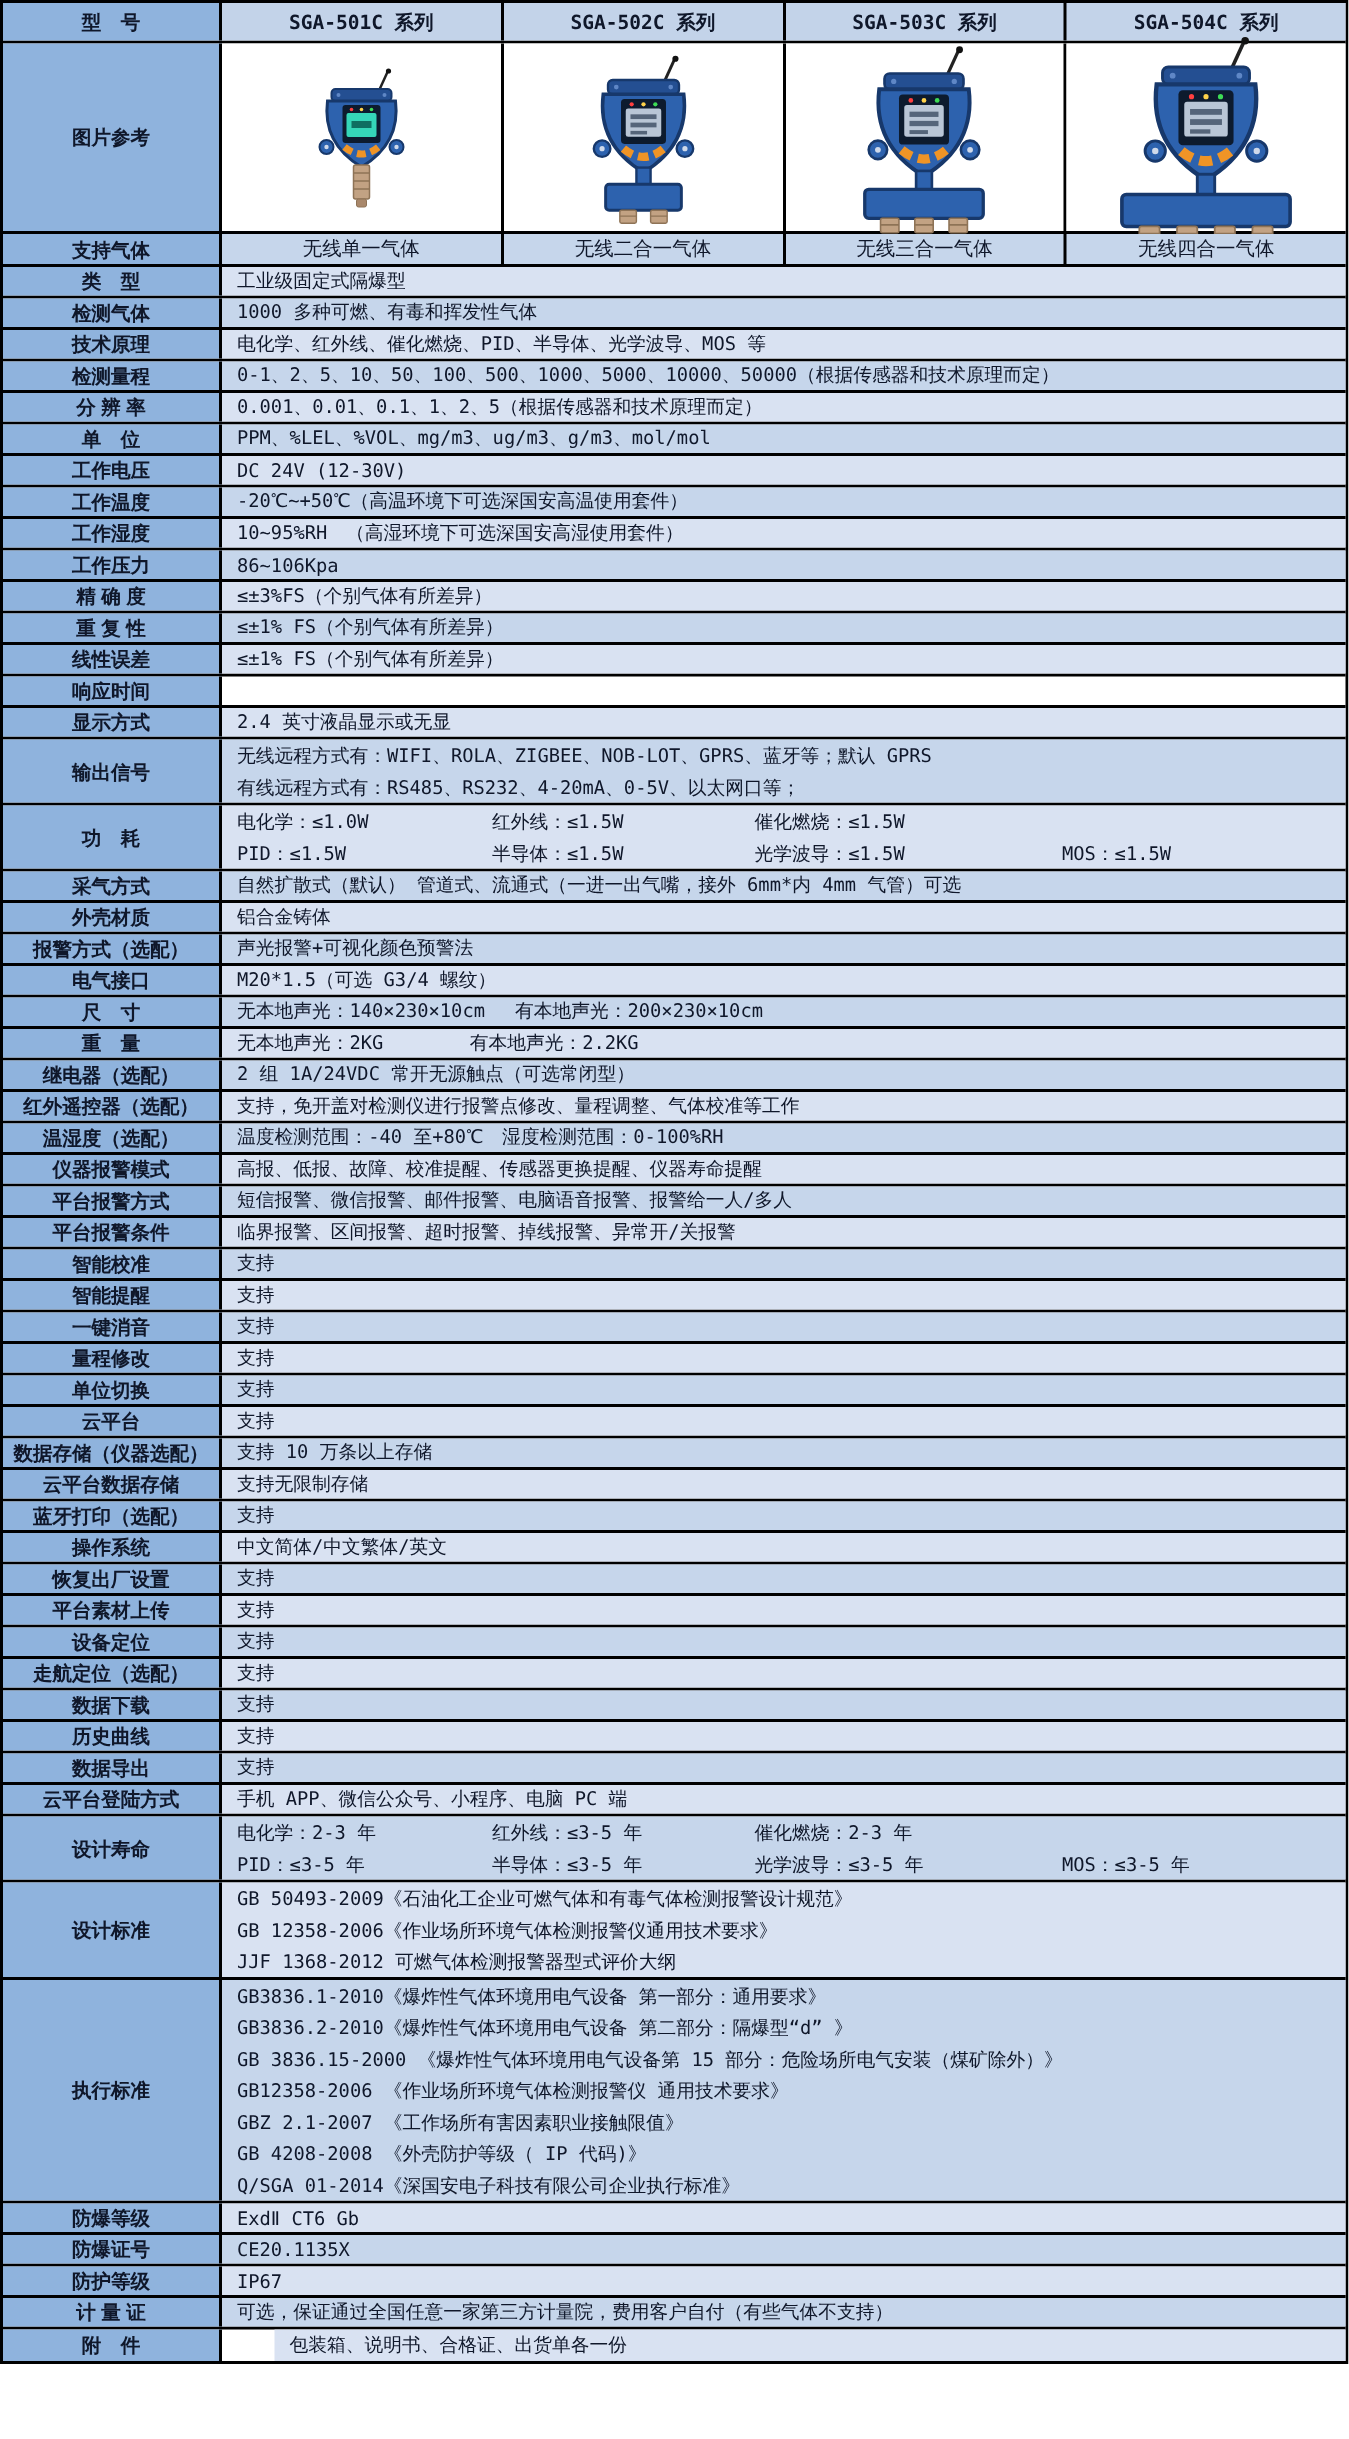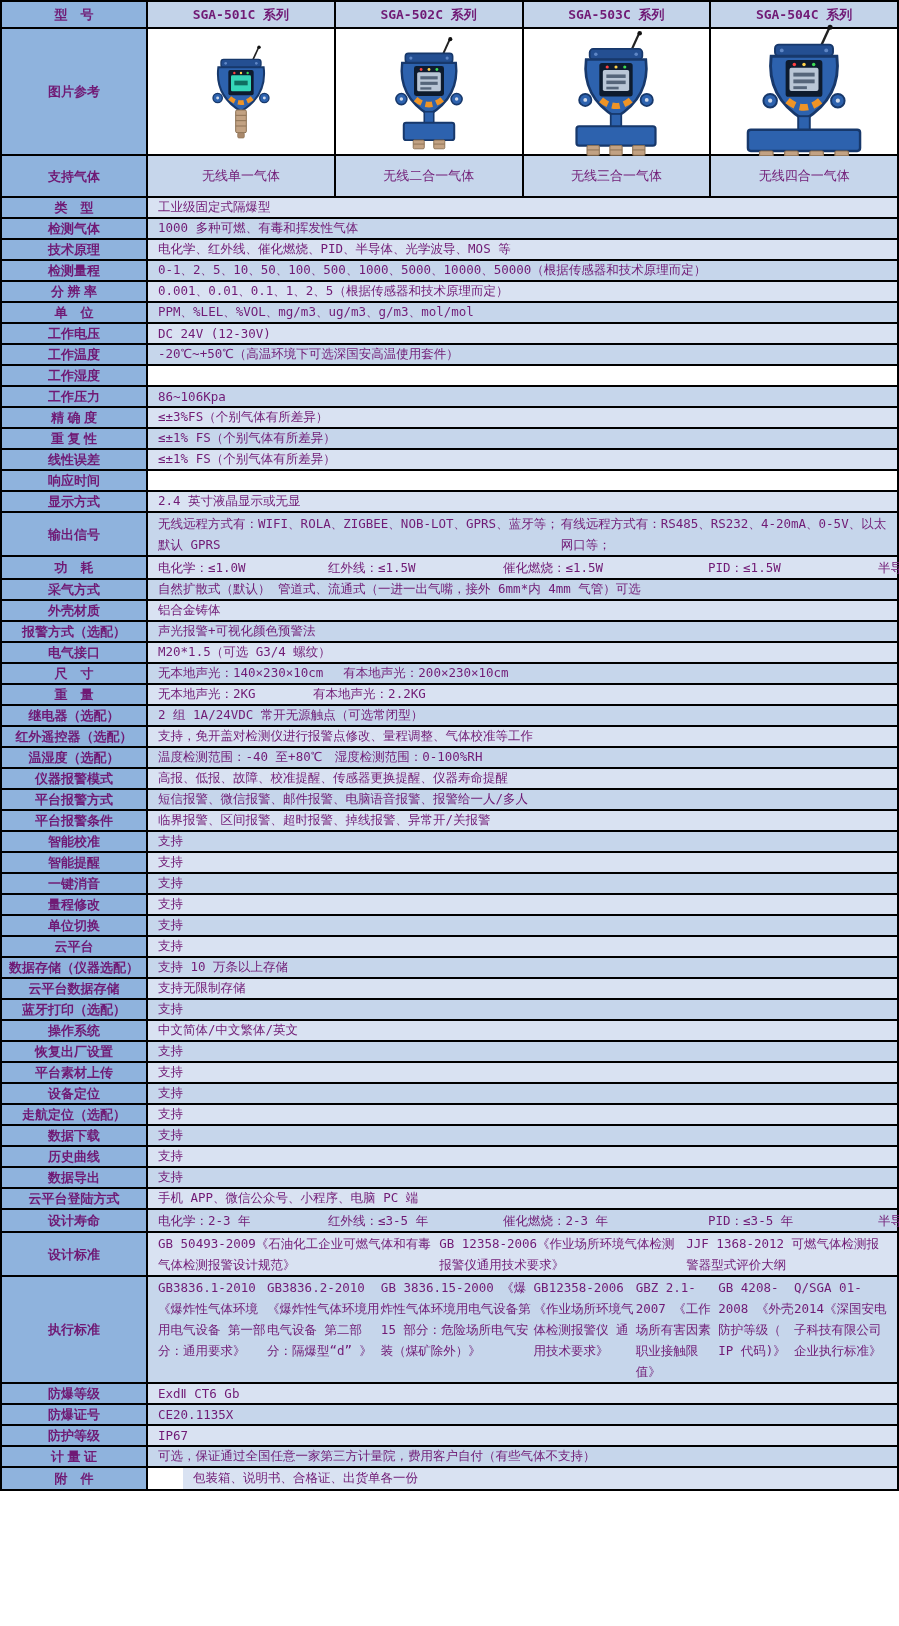--- a/index.html
+++ b/index.html
@@ -2,54 +2,54 @@
 <html><head>
 <meta charset="utf-8">
 <title></title>
 <style>
   html,body{margin:0;padding:0;background:#ffffff;}
   .table{
     width:899px;
     box-sizing:border-box;
     border:2px solid #000;
     font-family:"Liberation Sans",sans-serif;
-    color:#701a75;
+    color:#0f172a;
   }
   .row{display:flex;border-bottom:2px solid #000;min-height:21px;box-sizing:border-box;}
   .row:last-child{border-bottom:none;gap:35px;}
   .label-cell{
     flex:0 0 146px;
     box-sizing:border-box;
     border-right:2px solid #000;
     background:#8fb3dd;
     display:flex;align-items:center;justify-content:center;
     font-weight:bold;font-size:13px;text-align:center;
     padding:1px 4px;line-height:17px;
   }
   .content{flex:1;display:flex;min-width:0;box-sizing:border-box;}
   .shade-a .content{background:#c6d6eb;}
   .shade-b .content{background:#d9e2f2;}
   .header-row{height:27px;}
   .header-row .content{background:#c3d3e9;}
   .col-cell{
     flex:1;box-sizing:border-box;border-right:2px solid #000;
     display:flex;align-items:center;justify-content:center;
-    font-size:13px;padding:11px 4px;min-width:0;
+    font-size:13px;padding:1px 4px;min-width:0;
   }
   .col-cell:last-child{border-right:none;}
   .header-cell{font-weight:bold;font-family:"DejaVu Sans Mono","Liberation Sans",monospace;}
   .image-row{height:127px;}
   .image-row .col-cell{background:#ffffff;padding:0;}
   .value-cell{
     flex:1;display:flex;align-items:center;
     padding:1px 10px;font-size:12.5px;
     font-family:"DejaVu Sans Mono","Liberation Sans",monospace;
     white-space:pre-wrap;
   }
-  .stack{flex:1;display:flex;flex-direction:row;justify-content:center;padding:0 10px;}
+  .stack{flex:1;display:flex;flex-direction:column;justify-content:center;padding:0 10px;}
   .vline{line-height:21px;font-size:12.5px;font-family:"DejaVu Sans Mono","Liberation Sans",monospace;white-space:pre-wrap;}
   .cols-line{line-height:21px;font-size:12.5px;font-family:"DejaVu Sans Mono","Liberation Sans",monospace;display:flex;}
   .cseg{display:inline-block;white-space:pre;}
   .c0{width:170px;}
   .c1{width:175px;}
   .c2{width:205px;}
   .c3{flex:1;}
   .cells-row .col-cell{font-size:13px;}
   svg{display:block;}
 </style>
@@ -242,20 +242,23 @@
       </div>
     </div>
     <div class="row kind-text shade-a">
       <div class="label-cell">工作温度</div>
       <div class="content">
         <div class="value-cell">-20℃~+50℃（高温环境下可选深国安高温使用套件）</div>
       </div>
     </div>
     <div class="row kind-text shade-b">
       <div class="label-cell">工作湿度</div>
+      <div class="content">
+        <div class="value-cell">10~95%RH　（高湿环境下可选深国安高湿使用套件）</div>
+      </div>
     </div>
     <div class="row kind-text shade-a">
       <div class="label-cell">工作压力</div>
       <div class="content">
         <div class="value-cell">86~106Kpa</div>
       </div>
     </div>
     <div class="row kind-text shade-b">
       <div class="label-cell">精 确 度</div>
       <div class="content">

